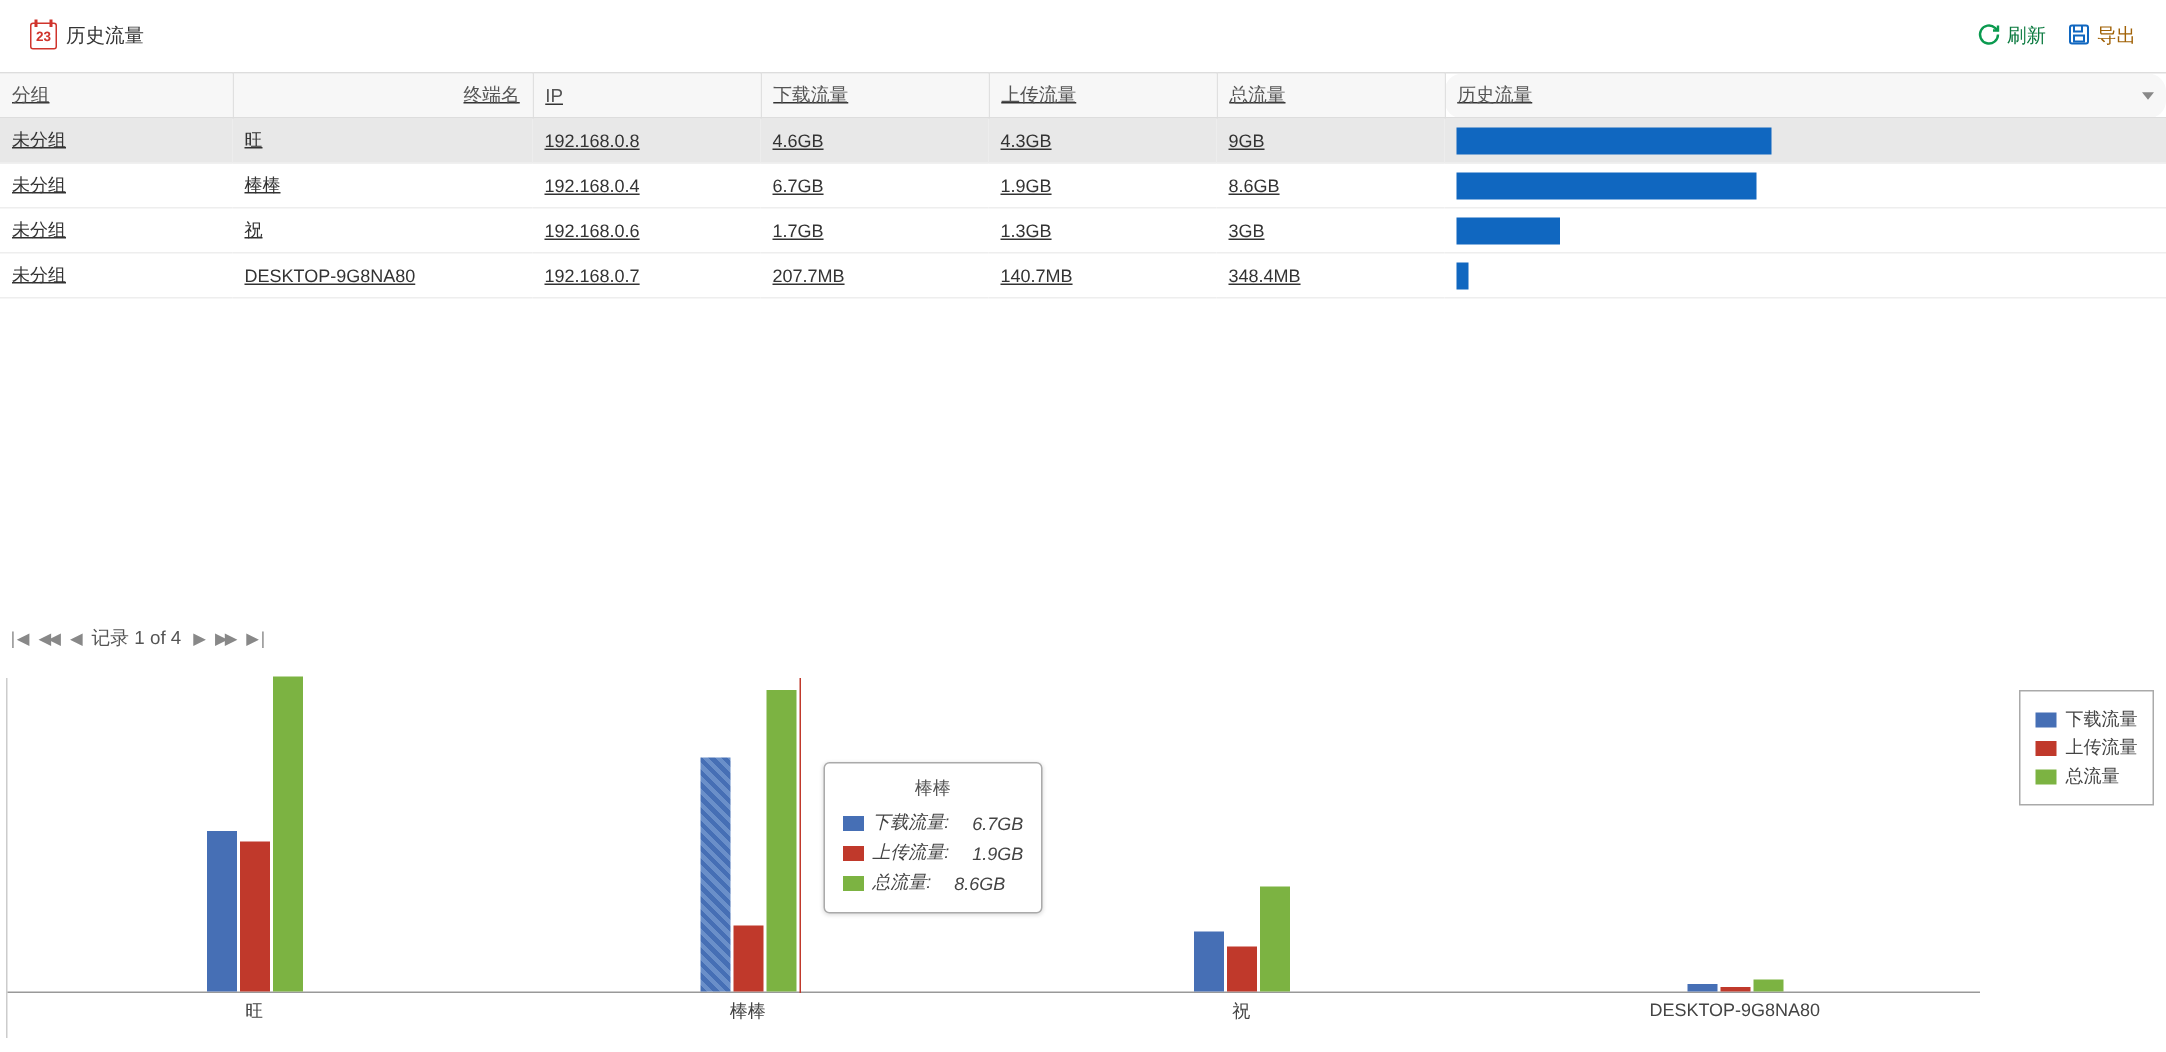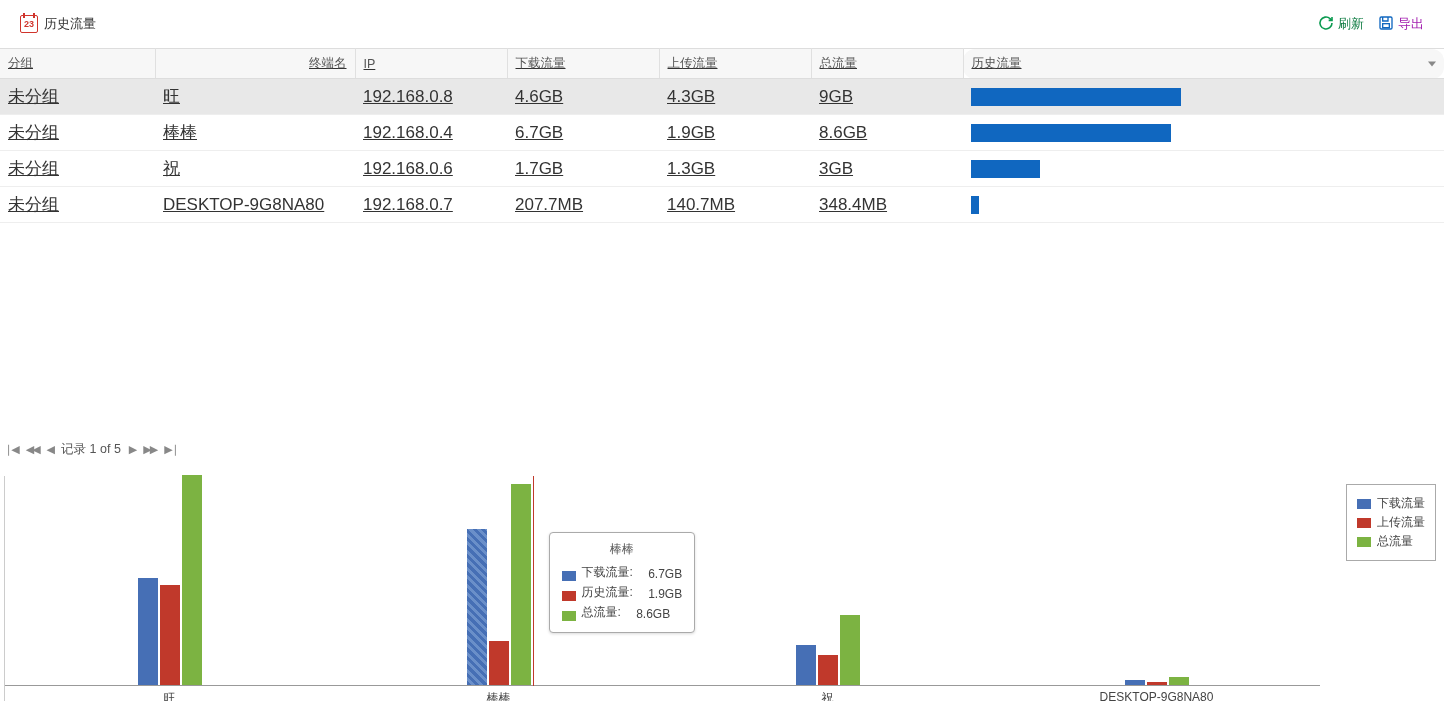--- a/index.html
+++ b/index.html
@@ -24,37 +24,37 @@
   border: 1.5px solid #d0342c; border-radius: 2px;
 }
 .cal-icon::before {
   content: ""; position: absolute; top: -3px; left: 2px; width: 2px; height: 5px; background: #d0342c;
 }
 .cal-icon::after {
   content: ""; position: absolute; top: -3px; right: 2px; width: 2px; height: 5px; background: #d0342c;
 }
 .cal-num { position:absolute; top:3px; left:0; right:0; text-align:center; font-size:9px; color:#d0342c; font-weight:bold; }
 .tbtn { display:flex; align-items:center; gap:4px; cursor:pointer; color:#0a7a3f; }
-.tbtn.blue { color:#a21caf; }
+.tbtn.blue { color:#a16207; }
 .refresh-icon svg { width:16px; height:16px; }
 .save-icon svg { width:16px; height:16px; }
 .table-wrap { width:100%; }
 table { width:100%; border-collapse:collapse;text-decoration:underline; }
 thead th {
   text-align:left; font-weight:normal; color:#555; font-size:12.5px;
   padding:6px 8px; background:#f7f7f7; border-right:1px solid #e0e0e0;
   border-top:1px solid #ddd; border-bottom:1px solid #ddd;
   position:relative;
 }
 thead th:last-child { border-right:none;border-radius:12px; }
 .sort-caret {
   position:absolute; right:8px; top:50%; transform:translateY(-50%);
   width:0;height:0;border-left:4px solid transparent;border-right:4px solid transparent;border-top:5px solid #888;
 }
-tbody td { padding:6px 8px; border-bottom:1px solid #eee; font-size:17px; color:#333; }
+tbody td { padding:6px 8px; border-bottom:1px solid #eee; font-size:12px; color:#333; }
 tbody tr:nth-child(1) td { background:#e8e8e8; }
 tbody tr:nth-child(even) td { }
 .hist-bar-cell { padding:4px 8px; }
 .hist-bar { height:18px; background:#1067c0; }
 .pager {
   display:flex; align-items:center; gap:8px; padding:8px 4px 10px 4px; color:#555; font-size:12.5px;
 }
 .pager .pgbtn { color:#888; cursor:pointer; font-size:11px; letter-spacing:-2px; }
 .chart-area {
   position:relative; margin:8px 4px 0 4px; height:240px; border-left:1px solid #ccc;
@@ -77,21 +77,21 @@
   position:absolute; right:4px; top:8px; border:1px solid #aaa; background:#fff;
   padding:8px 10px; font-size:12px; color:#444;
 }
 .legend-row { display:flex; align-items:center; gap:6px; margin:2px 0; }
 .sw { width:14px; height:10px; }
 .tooltip {
   position:absolute; border:1px solid #aaa; background:#fff; padding:8px 12px;
   border-radius:4px; font-size:12px; color:#444; box-shadow:0 1px 3px rgba(0,0,0,.15);
 }
 .tooltip .tt-title { text-align:center; margin-bottom:6px; color:#555; }
-.tooltip .tt-row { display:flex; align-items:flex-end; gap:6px; margin:3px 0; }
+.tooltip .tt-row { display:flex; align-items:center; gap:6px; margin:3px 0;font-style:italic; }
 .vline { position:absolute; top:0; bottom:30px; width:1px; background:#c0392b; }
 .col-group { width:155px;}
 .col-name { width:200px;text-align:right;}
 .col-ip { width:152px;}
 .col-dl { width:152px;}
 .col-ul { width:152px;}
 .col-total { width:152px;}
 </style>
 </head>
 <body>
@@ -187,21 +187,21 @@
       </tbody>
 </table>
 </div>
 
 <div style="height:210px"></div>
 
 <div class="pager">
   <span class="pgbtn">❘◀</span>
   <span class="pgbtn">◀◀</span>
   <span class="pgbtn">◀</span>
-  <span><span>记录 </span><span>1 of 5</span></span>
+  <span><span>记录 </span><span>1 of 4</span></span>
   <span class="pgbtn">▶</span>
   <span class="pgbtn">▶▶</span>
   <span class="pgbtn">▶❘</span>
 </div>
 
 <div class="chart-area">
   <div class="chart-plot" id="chart-plot">
       <div class="chart-group" style="left: 124.5px;">
         <div class="bar b1" style="height: 107.333px;"></div>
         <div class="bar b2" style="height: 100.333px;"></div>
@@ -240,16 +240,16 @@
       </div>
     <div class="legend-row">
         <span class="sw" style="background:#7cb342"></span>
         <span>总流量</span>
       </div>
   </div>
 <div class="vline" style="left: 527.5px;"></div>
     <div class="tooltip" style="left: 543.5px; top: 56px;">
       <div class="tt-title">棒棒</div>
       <div class="tt-row"><span class="sw" style="background:#466fb5"></span><span>下载流量:</span>&nbsp;<span>6.7GB</span></div>
-      <div class="tt-row"><span class="sw" style="background:#c0392b"></span><span>历史流量:</span>&nbsp;<span>1.9GB</span></div>
+      <div class="tt-row"><span class="sw" style="background:#c0392b"></span><span>上传流量:</span>&nbsp;<span>1.9GB</span></div>
       <div class="tt-row"><span class="sw" style="background:#7cb342"></span><span>总流量:</span>&nbsp;<span>8.6GB</span></div>
     </div>
   </div>
 
 </body></html>

